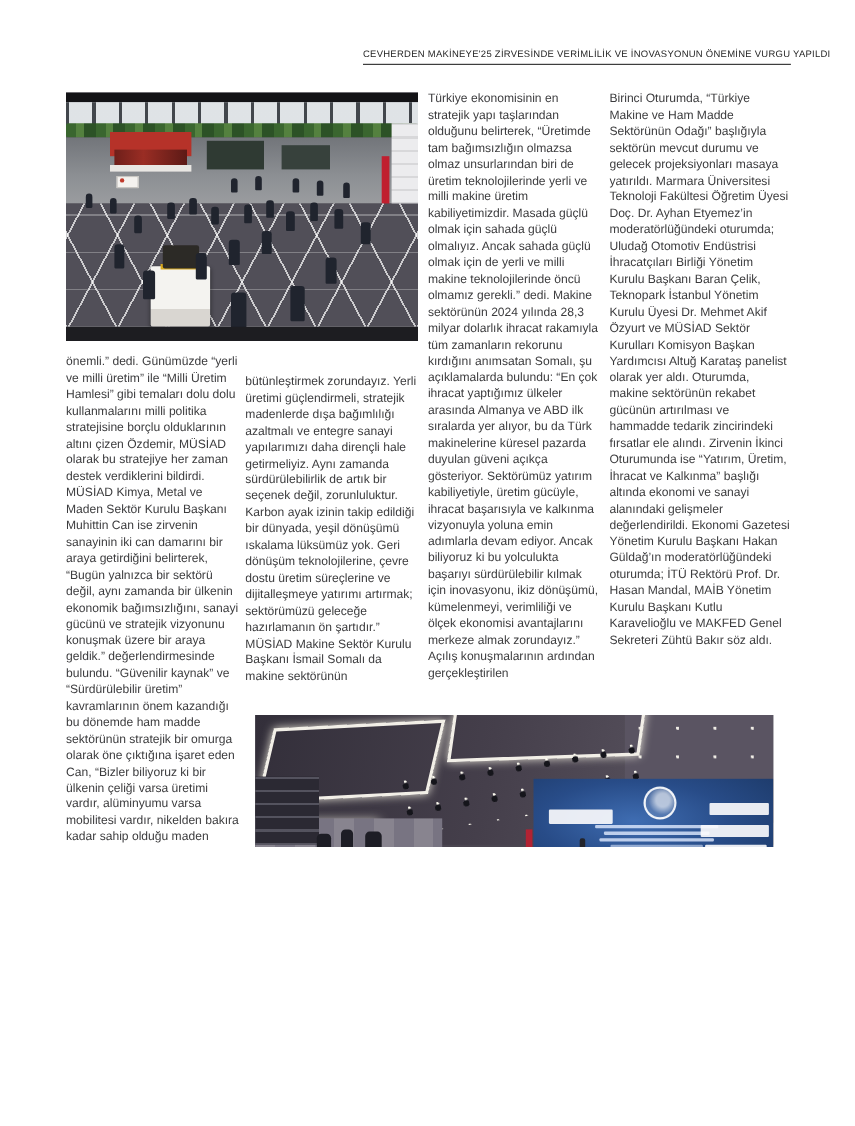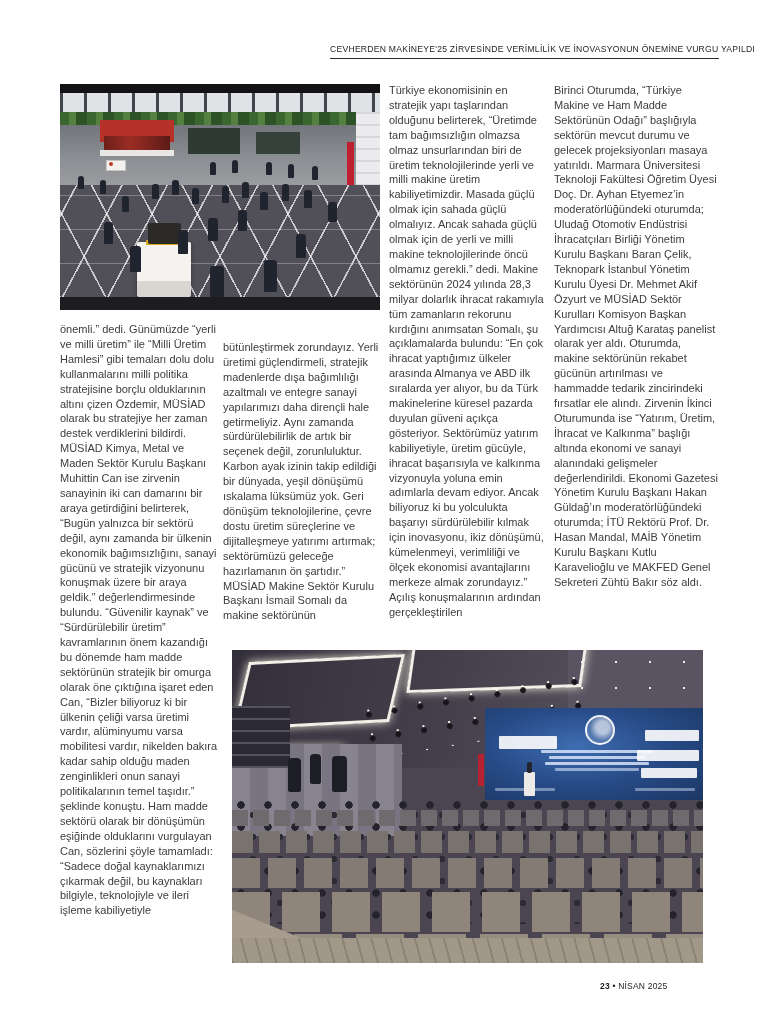--- a/index.html
+++ b/index.html
@@ -1,16 +1,16 @@
 <!DOCTYPE html>
 <html lang="tr"><head>
 <meta charset="utf-8">
 <style>
   html,body{margin:0;padding:0;background:#ffffff;}
-  .page{position:relative;width:777px;height:1024px;background:#fff;overflow:hidden;
+  .page{position:relative;width:777px;height:770px;background:#fff;overflow:hidden;
         font-family:"Liberation Sans",sans-serif;color:#3c3c3e;}
   
   .hdr{position:absolute;left:330px;top:44px;width:389px;text-align:right;
        font-size:8.6px;letter-spacing:.25px;color:#1f1f1f;padding-bottom:4px;
        border-bottom:1.5px solid #2a2a2a;white-space:nowrap;}
   
   .col{position:absolute;font-size:11px;line-height:14.9px;text-align:left;
        white-space:pre-line;overflow:hidden;color:#3c3c3e;}
   .c1{left:60px;top:322px;width:159px;height:662px;}
   .c2{left:223px;top:340px;width:158px;height:320px;}

